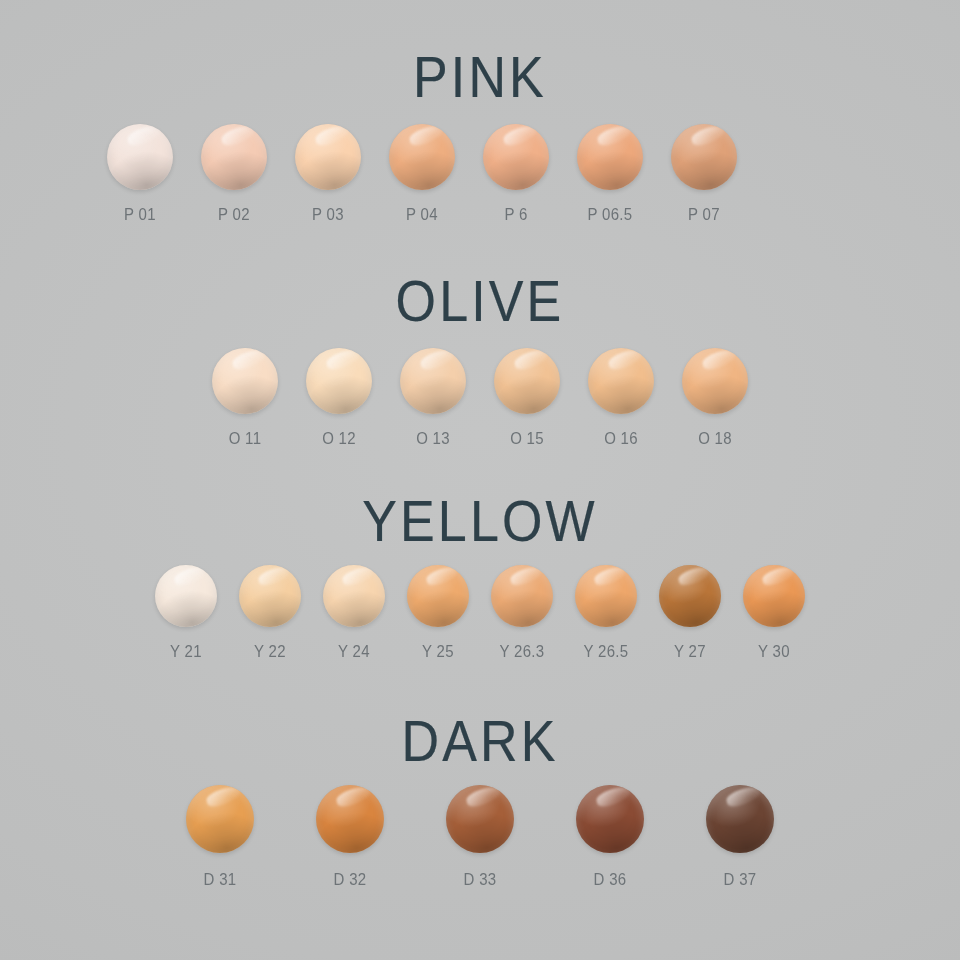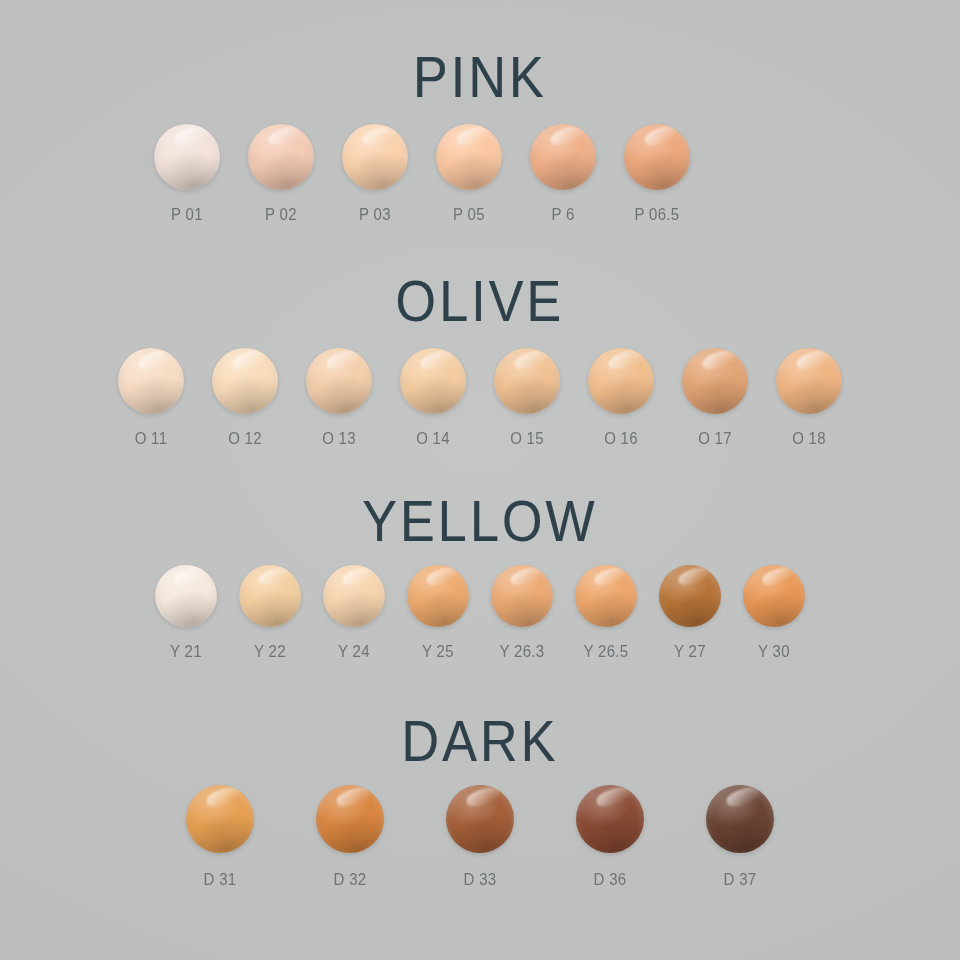--- a/index.html
+++ b/index.html
@@ -111,65 +111,61 @@
         </div>
         <div class="swatch-cell">
           <div class="swatch-dot" style="width: 66px; height: 66px; background: rgb(244, 203, 180); box-shadow: rgba(0, 0, 0, 0.13) 0px 2px 4px, rgba(0, 0, 0, 0.1) 0px -6px 12px inset, rgba(255, 255, 255, 0.22) 0px 4px 8px inset;"></div>
           <div class="swatch-label" style="font-size: 15px; margin-top: 16px; color: rgb(109, 115, 119);">P 02</div>
         </div>
         <div class="swatch-cell">
           <div class="swatch-dot" style="width: 66px; height: 66px; background: rgb(250, 210, 174); box-shadow: rgba(0, 0, 0, 0.13) 0px 2px 4px, rgba(0, 0, 0, 0.1) 0px -6px 12px inset, rgba(255, 255, 255, 0.22) 0px 4px 8px inset;"></div>
           <div class="swatch-label" style="font-size: 15px; margin-top: 16px; color: rgb(109, 115, 119);">P 03</div>
         </div>
         <div class="swatch-cell">
-          <div class="swatch-dot" style="width: 66px; height: 66px; background: rgb(251, 200, 162); box-shadow: rgba(0, 0, 0, 0.13) 0px 2px 4px, rgba(0, 0, 0, 0.1) 0px -6px 12px inset, rgba(255, 255, 255, 0.22) 0px 4px 8px inset;"></div>
-          <div class="swatch-label" style="font-size: 15px; margin-top: 16px; color: rgb(109, 115, 119);">P 05</div>
+          <div class="swatch-dot" style="width: 66px; height: 66px; background: rgb(238, 174, 128); box-shadow: rgba(0, 0, 0, 0.13) 0px 2px 4px, rgba(0, 0, 0, 0.1) 0px -6px 12px inset, rgba(255, 255, 255, 0.22) 0px 4px 8px inset;"></div>
+          <div class="swatch-label" style="font-size: 15px; margin-top: 16px; color: rgb(109, 115, 119);">P 04</div>
         </div>
         <div class="swatch-cell">
           <div class="swatch-dot" style="width: 66px; height: 66px; background: rgb(240, 176, 137); box-shadow: rgba(0, 0, 0, 0.13) 0px 2px 4px, rgba(0, 0, 0, 0.1) 0px -6px 12px inset, rgba(255, 255, 255, 0.22) 0px 4px 8px inset;"></div>
           <div class="swatch-label" style="font-size: 15px; margin-top: 16px; color: rgb(109, 115, 119);">P 6</div>
         </div>
         <div class="swatch-cell">
           <div class="swatch-dot" style="width: 66px; height: 66px; background: rgb(237, 168, 124); box-shadow: rgba(0, 0, 0, 0.13) 0px 2px 4px, rgba(0, 0, 0, 0.1) 0px -6px 12px inset, rgba(255, 255, 255, 0.22) 0px 4px 8px inset;"></div>
           <div class="swatch-label" style="font-size: 15px; margin-top: 16px; color: rgb(109, 115, 119);">P 06.5</div>
         </div>
+        <div class="swatch-cell">
+          <div class="swatch-dot" style="width: 66px; height: 66px; background: rgb(223, 161, 120); box-shadow: rgba(0, 0, 0, 0.13) 0px 2px 4px, rgba(0, 0, 0, 0.1) 0px -6px 12px inset, rgba(255, 255, 255, 0.22) 0px 4px 8px inset;"></div>
+          <div class="swatch-label" style="font-size: 15px; margin-top: 16px; color: rgb(109, 115, 119);">P 07</div>
+        </div>
       </div>
     </div>
     <div class="family" style="top: 0px;">
       <div class="family-title" style="position: absolute; top: 272px; left: 0px; width: 960px; font-size: 52px; color: rgb(46, 64, 73);">OLIVE</div>
       <div class="swatch-row" style="position: absolute; top: 348px; left: 0px; width: 960px; gap: 28px;">
         <div class="swatch-cell">
           <div class="swatch-dot" style="width: 66px; height: 66px; background: rgb(248, 221, 197); box-shadow: rgba(0, 0, 0, 0.13) 0px 2px 4px, rgba(0, 0, 0, 0.1) 0px -6px 12px inset, rgba(255, 255, 255, 0.22) 0px 4px 8px inset;"></div>
           <div class="swatch-label" style="font-size: 15px; margin-top: 16px; color: rgb(109, 115, 119);">O 11</div>
         </div>
         <div class="swatch-cell">
           <div class="swatch-dot" style="width: 66px; height: 66px; background: rgb(249, 220, 186); box-shadow: rgba(0, 0, 0, 0.13) 0px 2px 4px, rgba(0, 0, 0, 0.1) 0px -6px 12px inset, rgba(255, 255, 255, 0.22) 0px 4px 8px inset;"></div>
           <div class="swatch-label" style="font-size: 15px; margin-top: 16px; color: rgb(109, 115, 119);">O 12</div>
         </div>
         <div class="swatch-cell">
           <div class="swatch-dot" style="width: 66px; height: 66px; background: rgb(244, 207, 171); box-shadow: rgba(0, 0, 0, 0.13) 0px 2px 4px, rgba(0, 0, 0, 0.1) 0px -6px 12px inset, rgba(255, 255, 255, 0.22) 0px 4px 8px inset;"></div>
           <div class="swatch-label" style="font-size: 15px; margin-top: 16px; color: rgb(109, 115, 119);">O 13</div>
         </div>
         <div class="swatch-cell">
-          <div class="swatch-dot" style="width: 66px; height: 66px; background: rgb(245, 205, 162); box-shadow: rgba(0, 0, 0, 0.13) 0px 2px 4px, rgba(0, 0, 0, 0.1) 0px -6px 12px inset, rgba(255, 255, 255, 0.22) 0px 4px 8px inset;"></div>
-          <div class="swatch-label" style="font-size: 15px; margin-top: 16px; color: rgb(109, 115, 119);">O 14</div>
-        </div>
-        <div class="swatch-cell">
           <div class="swatch-dot" style="width: 66px; height: 66px; background: rgb(241, 194, 148); box-shadow: rgba(0, 0, 0, 0.13) 0px 2px 4px, rgba(0, 0, 0, 0.1) 0px -6px 12px inset, rgba(255, 255, 255, 0.22) 0px 4px 8px inset;"></div>
           <div class="swatch-label" style="font-size: 15px; margin-top: 16px; color: rgb(109, 115, 119);">O 15</div>
         </div>
         <div class="swatch-cell">
           <div class="swatch-dot" style="width: 66px; height: 66px; background: rgb(241, 190, 141); box-shadow: rgba(0, 0, 0, 0.13) 0px 2px 4px, rgba(0, 0, 0, 0.1) 0px -6px 12px inset, rgba(255, 255, 255, 0.22) 0px 4px 8px inset;"></div>
           <div class="swatch-label" style="font-size: 15px; margin-top: 16px; color: rgb(109, 115, 119);">O 16</div>
         </div>
         <div class="swatch-cell">
-          <div class="swatch-dot" style="width: 66px; height: 66px; background: rgb(227, 164, 116); box-shadow: rgba(0, 0, 0, 0.13) 0px 2px 4px, rgba(0, 0, 0, 0.1) 0px -6px 12px inset, rgba(255, 255, 255, 0.22) 0px 4px 8px inset;"></div>
-          <div class="swatch-label" style="font-size: 15px; margin-top: 16px; color: rgb(109, 115, 119);">O 17</div>
-        </div>
-        <div class="swatch-cell">
           <div class="swatch-dot" style="width: 66px; height: 66px; background: rgb(240, 181, 131); box-shadow: rgba(0, 0, 0, 0.13) 0px 2px 4px, rgba(0, 0, 0, 0.1) 0px -6px 12px inset, rgba(255, 255, 255, 0.22) 0px 4px 8px inset;"></div>
           <div class="swatch-label" style="font-size: 15px; margin-top: 16px; color: rgb(109, 115, 119);">O 18</div>
         </div>
       </div>
     </div>
     <div class="family" style="top: 0px;">
       <div class="family-title" style="position: absolute; top: 492px; left: 0px; width: 960px; font-size: 52px; color: rgb(46, 64, 73);">YELLOW</div>
       <div class="swatch-row" style="position: absolute; top: 565px; left: 0px; width: 960px; gap: 22px;">
         <div class="swatch-cell">
           <div class="swatch-dot" style="width: 62px; height: 62px; background: rgb(246, 233, 221); box-shadow: rgba(0, 0, 0, 0.13) 0px 2px 4px, rgba(0, 0, 0, 0.1) 0px -6px 12px inset, rgba(255, 255, 255, 0.22) 0px 4px 8px inset;"></div>

